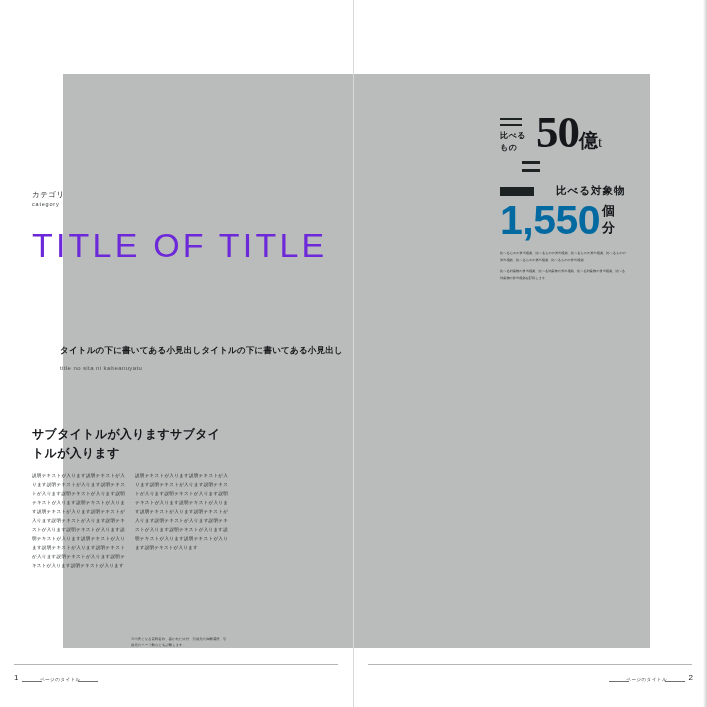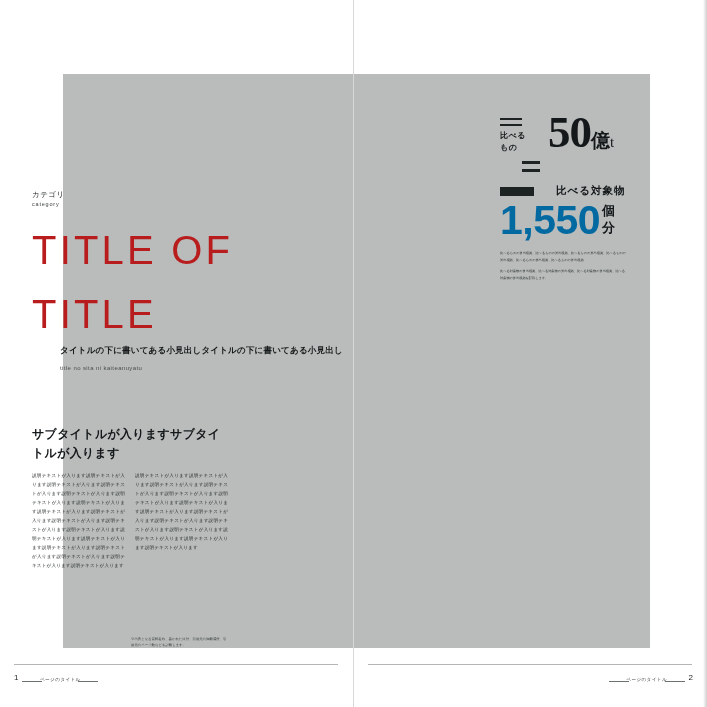--- a/index.html
+++ b/index.html
@@ -65,25 +65,25 @@
     color: #3c4240;
     letter-spacing: 0.8px;
     display: block;
     margin-top: 1px;
   }
 
   .main-title {
     position: absolute;
     left: 32px; top: 218px;
     width: 300px;
-    font-size: 40px;
+    font-size: 34px;
     font-weight: 400;
     letter-spacing: 3.2px;
     line-height: 1.6;
-    color: #b91c1c;
+    color: #6d28d9;
     font-family: "Liberation Sans", sans-serif;
   }
 
   .subhead {
     position: absolute;
     left: 32px; top: 344px;
     width: 300px;
     margin-left: 28px;
   }
   .subhead .ja {
@@ -178,21 +178,21 @@
 
   
   .info {
     position: absolute;
     left: 500px; top: 112px;
     width: 140px;
   }
   .info-row-1 {
     display: flex;
     align-items: flex-start;
-    gap: 18px;
+    gap: 6px;
   }
   .eq-bars {
     margin-top: 6px;
     width: 22px;
   }
   .eq-bars i {
     display: block;
     height: 2px;
     background: #1d2222;
     margin-bottom: 4px;

